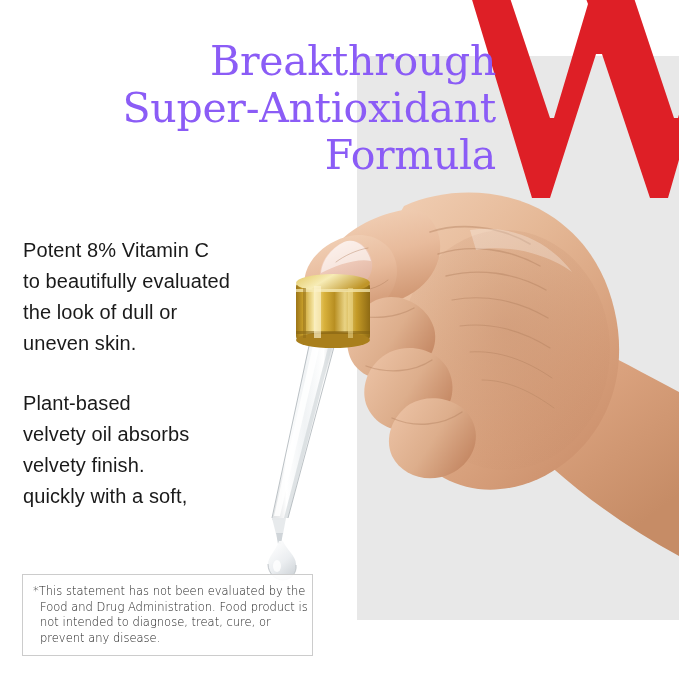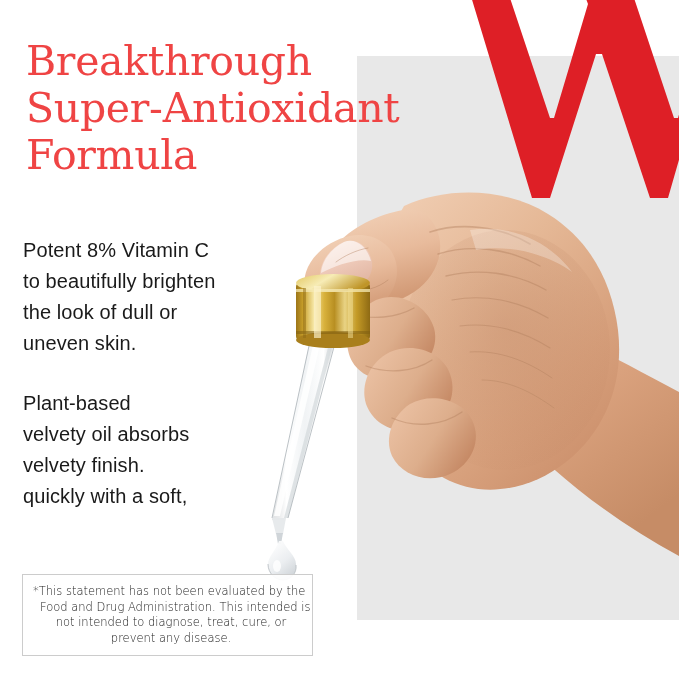--- a/index.html
+++ b/index.html
@@ -36,23 +36,24 @@
 
   
   .headline {
     position:absolute;
     left:26px; top:38px;
     width:470px;
     font-family:"DejaVu Serif", serif;
     font-size:41px;
     line-height:47px;
     letter-spacing:-0.3px;
-    color:#ef4444;
+    color:#8b5cf6;
     font-weight:400;
     z-index:6;
+    text-align:right;
   }
   .headline .ln { display:block; white-space:nowrap; }
 
   
   .body-copy {
     position:absolute;
     left:23px;
     width:290px;
     font-family:Liberation Sans, sans-serif;
     font-size:20px;
@@ -73,21 +74,20 @@
     width:291px; height:82px;
     border:1px solid #cccccc;
     background:rgba(255,255,255,0.92);
     padding:9px 10px 0 10px;
     font-family:"DejaVu Sans", sans-serif;
     font-size:11.5px;
     line-height:15.6px;
     color:#222222;
     font-weight:300;
     z-index:8;
-    text-align:center;
   }
   .disclaimer .ln { display:block; white-space:nowrap; }
   .disclaimer .ln.ind { padding-left:7px; }
 
   
   .photo { position:absolute; inset:0; z-index:4; pointer-events:none; }
   .photo svg { display:block; width:679px; height:679px; }
 </style>
 </head>
 <body>
@@ -264,32 +264,32 @@
   </div>
 
   <h1 class="headline">
     <span class="ln">Breakthrough</span>
     <span class="ln">Super-Antioxidant</span>
     <span class="ln">Formula</span>
   </h1>
 
   <p class="body-copy" id="para-1">
     <span class="ln">Potent 8% Vitamin C</span>
-    <span class="ln">to beautifully brighten</span>
+    <span class="ln">to beautifully evaluated</span>
     <span class="ln">the look of dull or</span>
     <span class="ln">uneven skin.</span>
   </p>
 
   <p class="body-copy" id="para-2">
     <span class="ln">Plant-based</span>
     <span class="ln">velvety oil absorbs</span>
     <span class="ln">velvety finish.</span>
     <span class="ln">quickly with a soft,</span>
   </p>
 
   <div class="disclaimer">
     <span class="ln">*This statement has not been evaluated by the</span>
-    <span class="ln ind">Food and Drug Administration. This intended is</span>
+    <span class="ln ind">Food and Drug Administration. Food product is</span>
     <span class="ln ind">not intended to diagnose, treat, cure, or</span>
     <span class="ln ind">prevent any disease.</span>
   </div>
 
 </div>
 
 </body></html>

